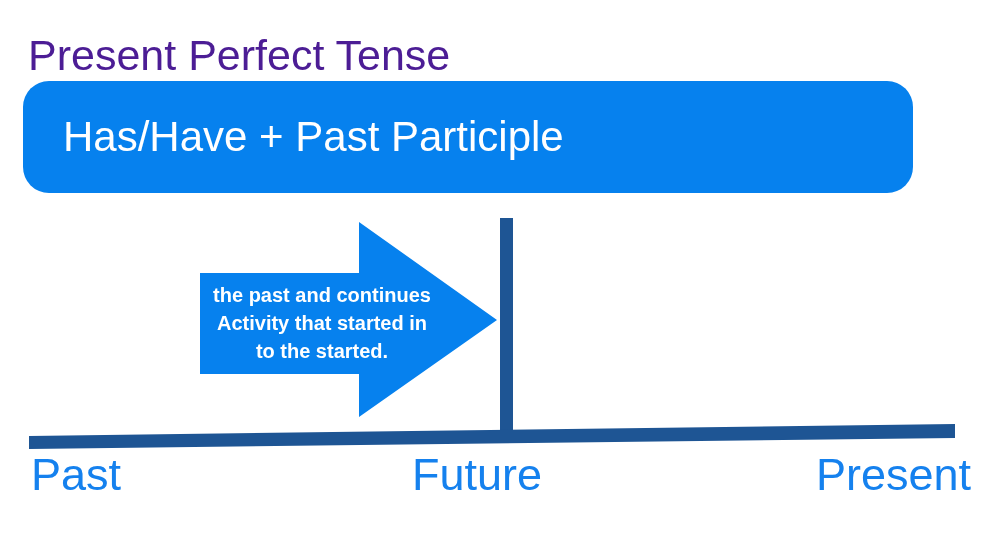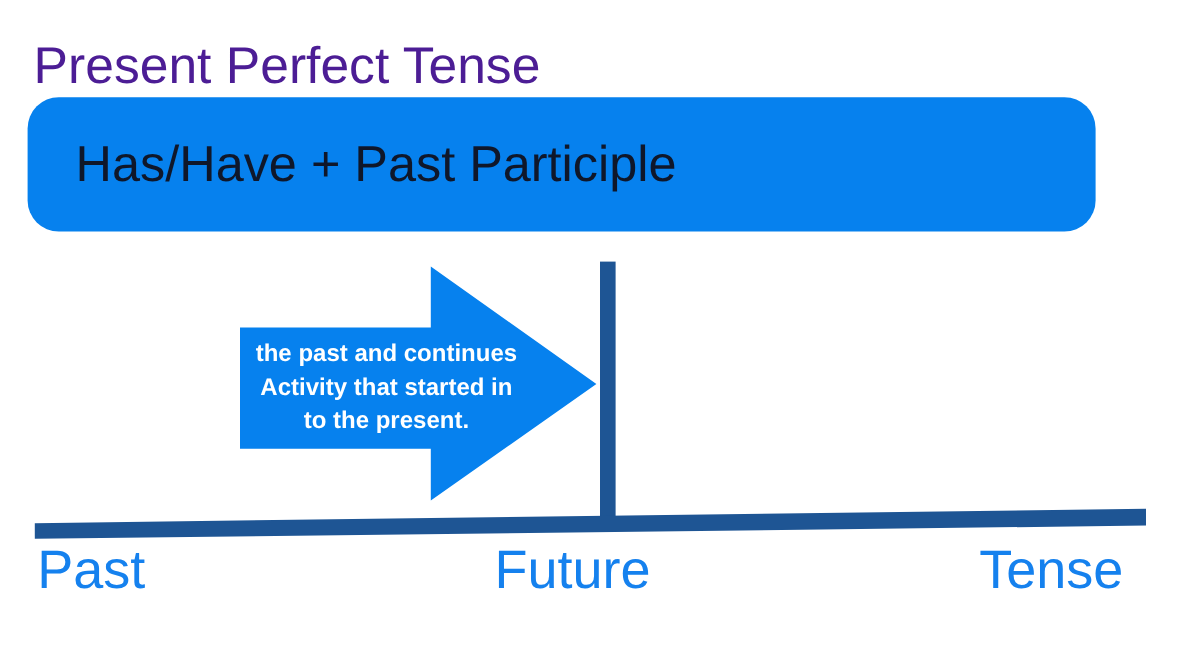--- a/index.html
+++ b/index.html
@@ -31,21 +31,21 @@
     height: 112px;
     background: #0681ee;
     border-radius: 26px;
     display: flex;
     align-items: center;
     padding-left: 40px;
   }
   .formula-text {
     font-size: 42px;
     line-height: 1;
-    color: #0f172a;
+    color: #ffffff;
     white-space: nowrap;
   }
   .diagram-svg {
     position: absolute;
     left: 0;
     top: 0;
     width: 1000px;
     height: 541px;
   }
   .arrow-text {
@@ -87,22 +87,22 @@
     <polygon points="200,273 359,273 359,222 497,320 359,417 359,374 200,374" fill="#0681ee"></polygon>
 
     <rect x="500" y="218" width="13" height="223" fill="#1e5594"></rect>
 
     <polygon points="29,436 955,424 955,438 29,449" fill="#1e5594"></polygon>
   </svg>
 
   <div class="arrow-text">
     <div>the past and continues</div>
     <div>Activity that started in</div>
-    <div>to the present.</div>
+    <div>to the started.</div>
   </div>
 
   <div class="tl-label past">Past</div>
 
   <div class="tl-label present">Future</div>
 
-  <div class="tl-label future">Tense</div>
+  <div class="tl-label future">Present</div>
 
 </div>
 
 </body></html>

